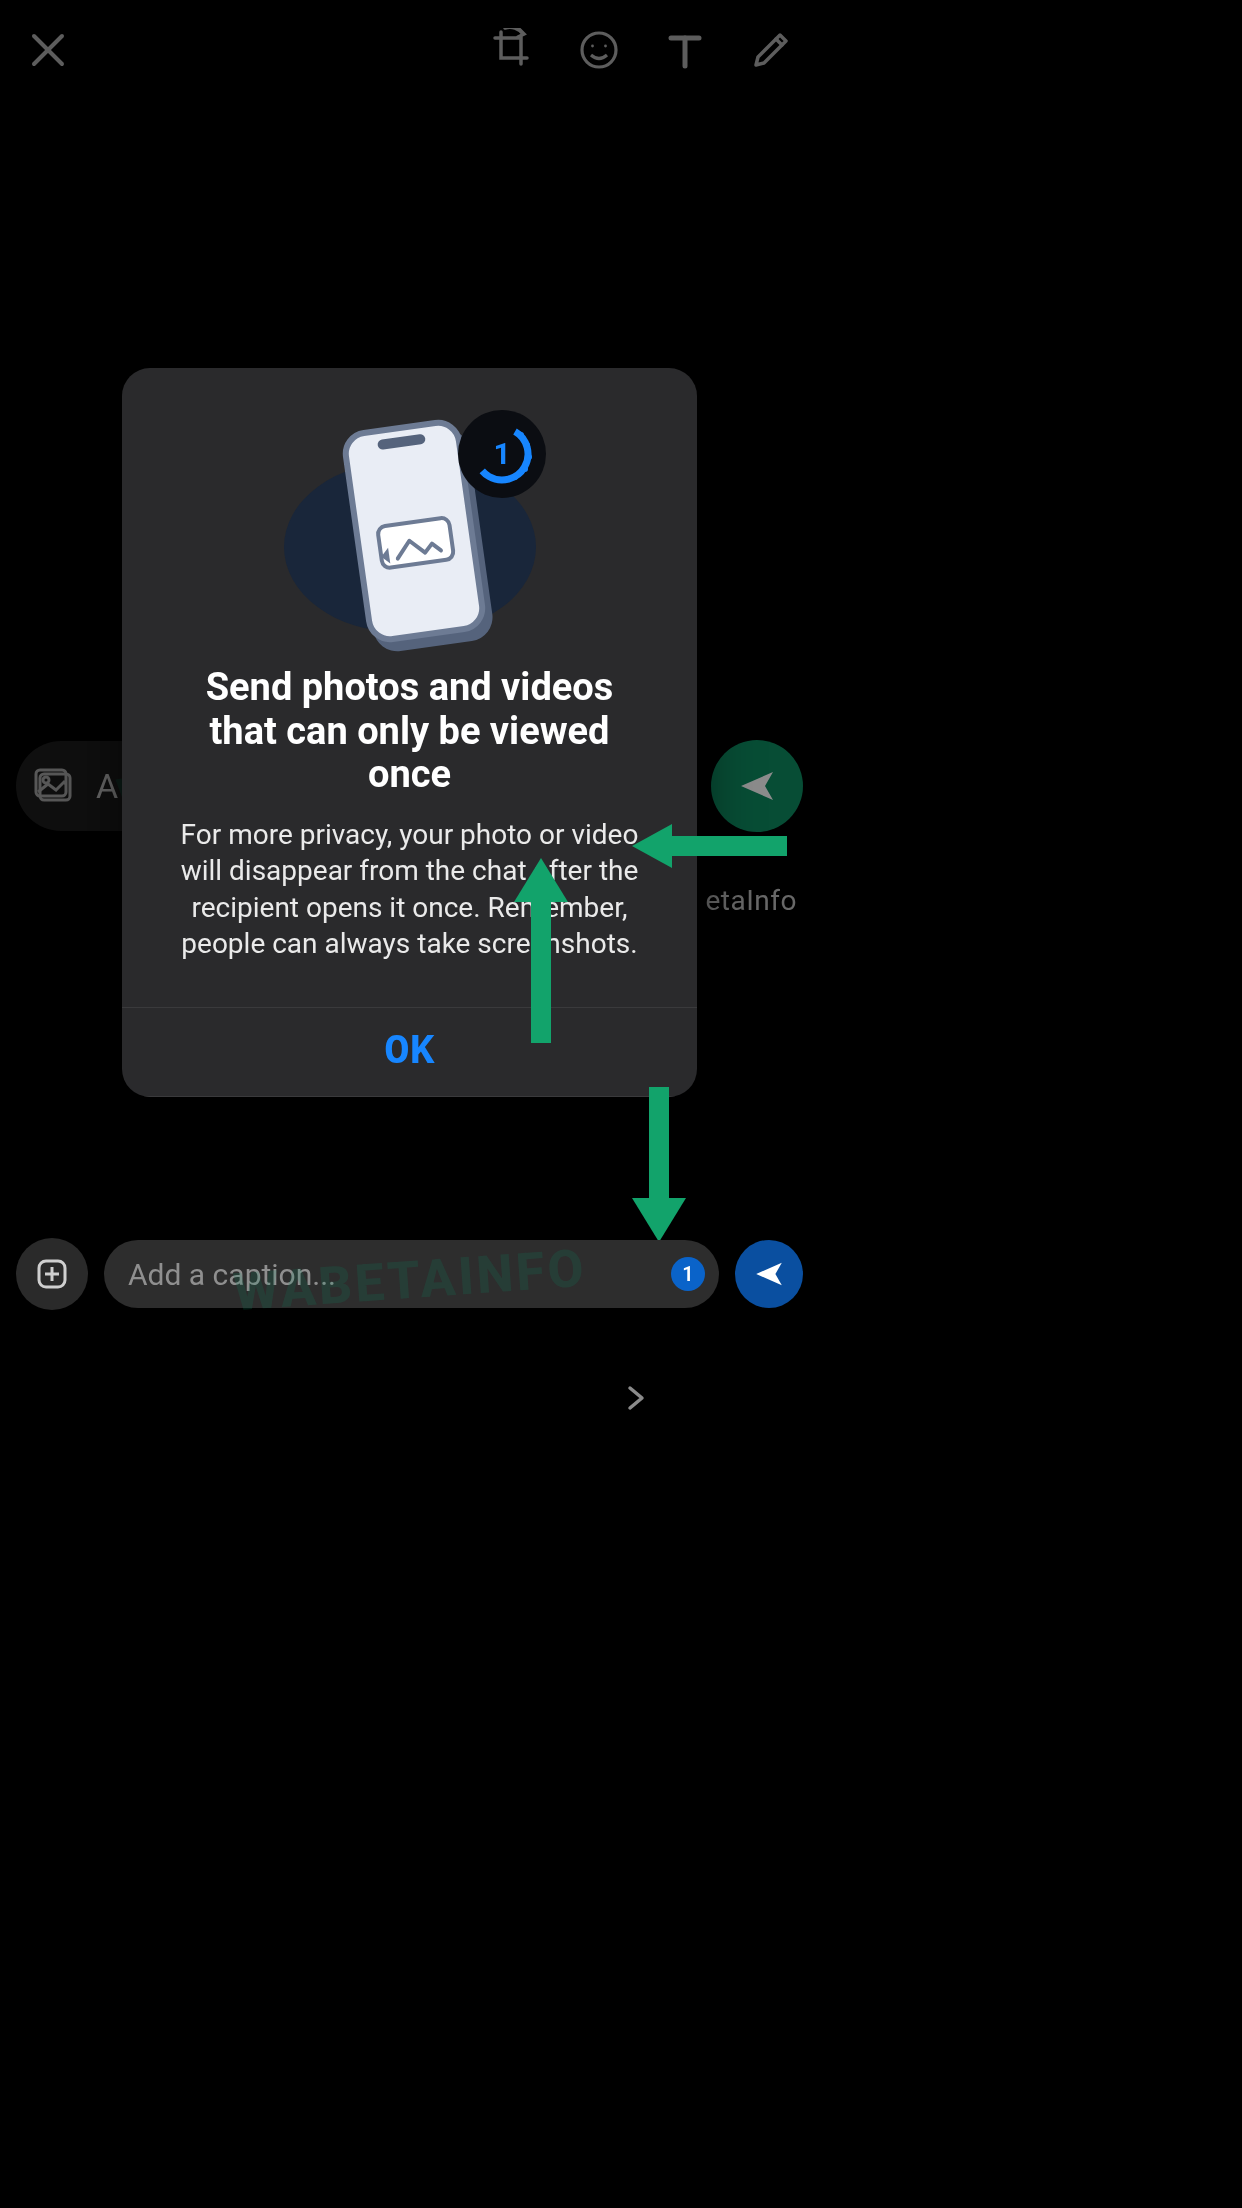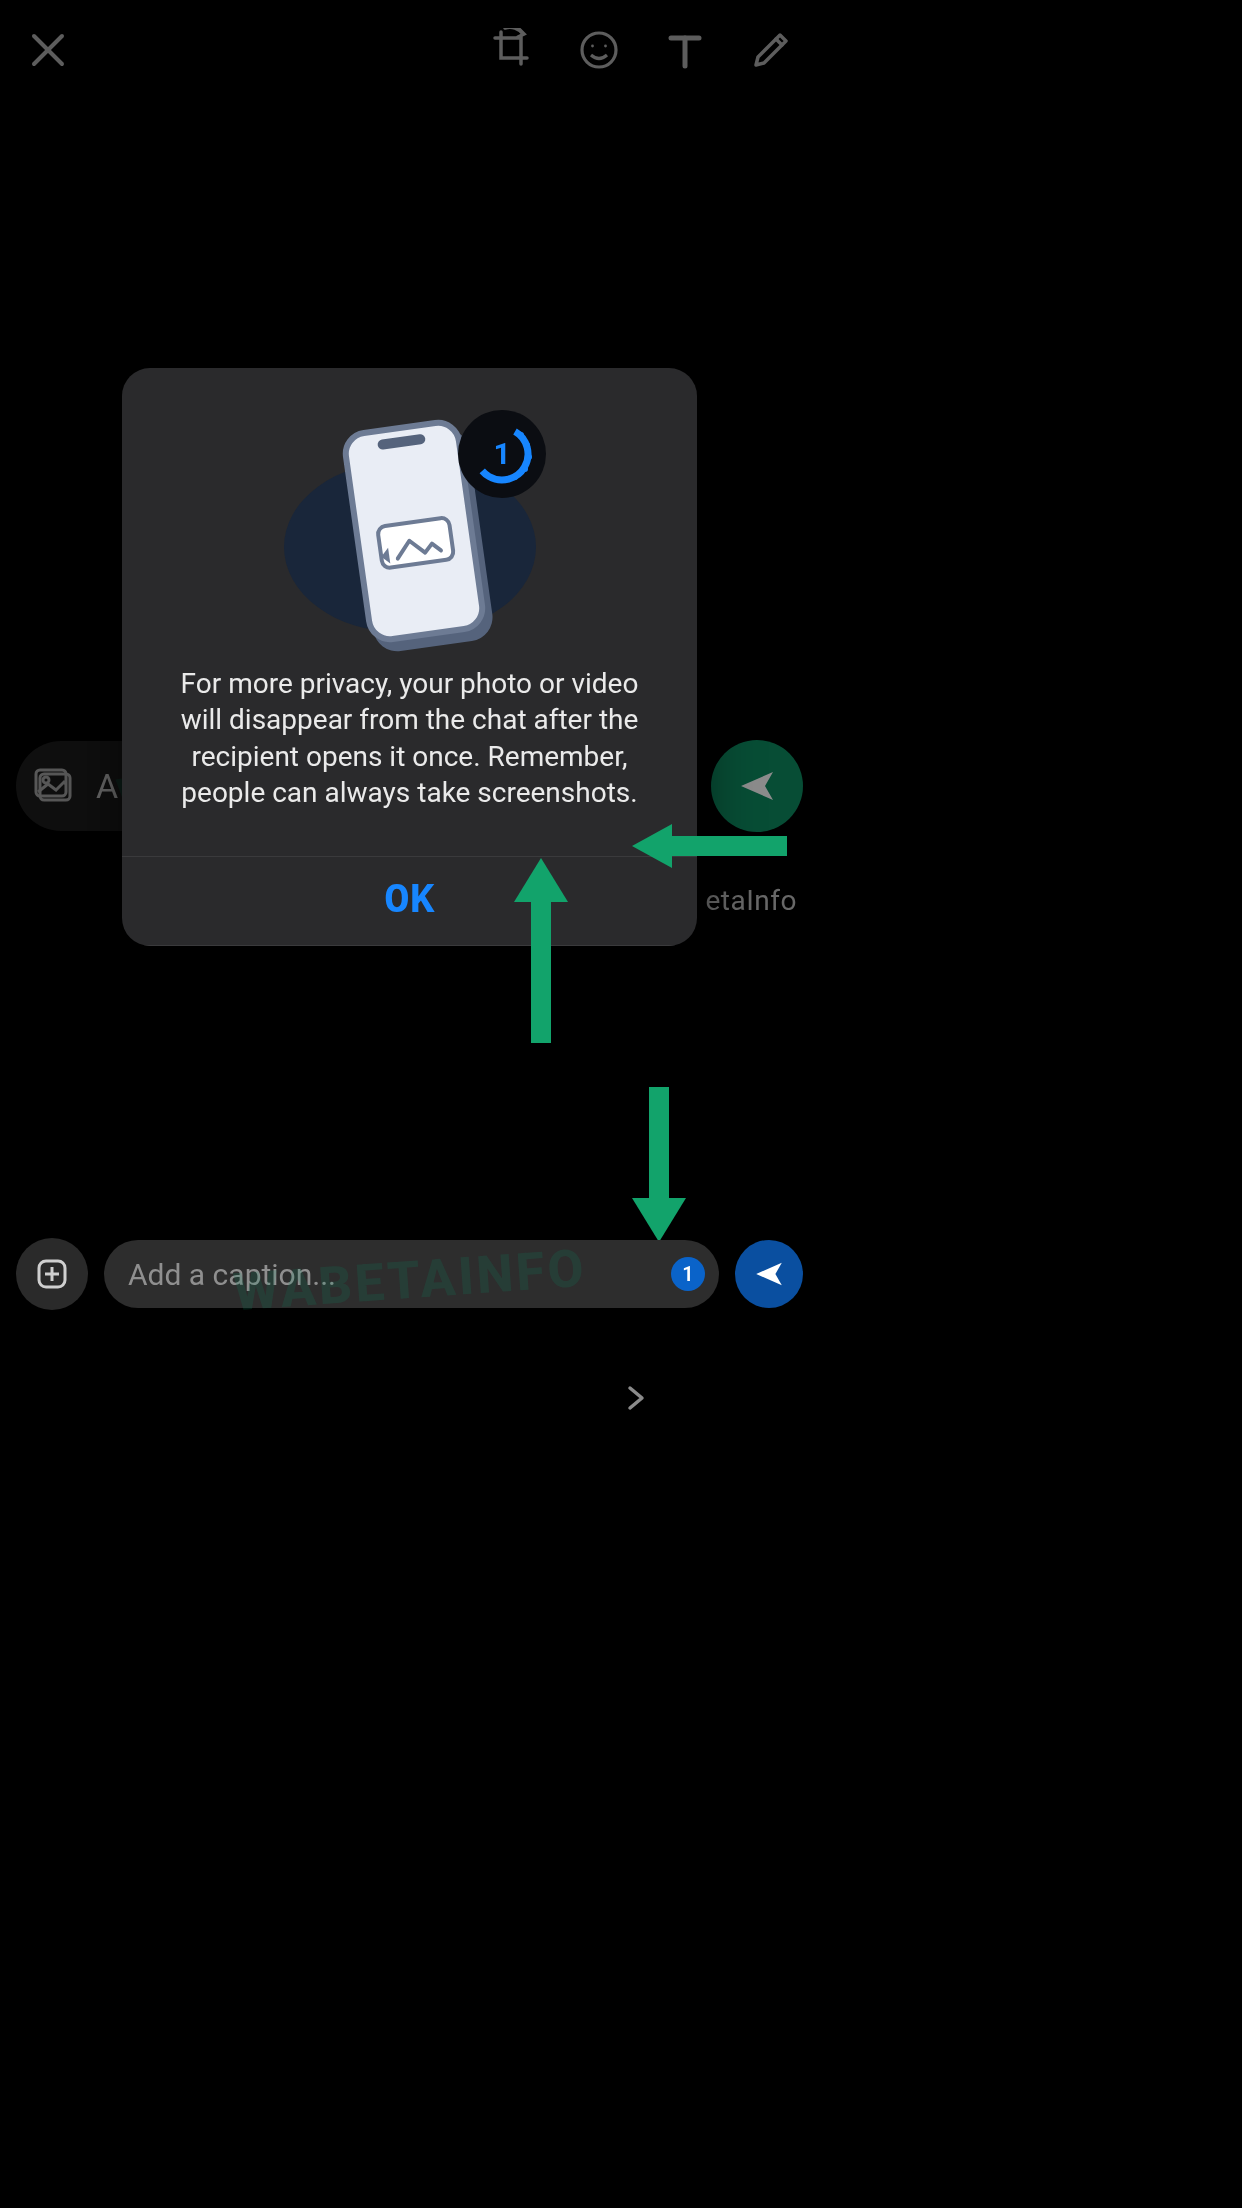--- a/index.html
+++ b/index.html
@@ -236,20 +236,21 @@
               <circle cx="54" cy="16" r="3"></circle>
               <circle cx="60" cy="26" r="3"></circle>
               <circle cx="62" cy="38" r="3"></circle>
               <circle cx="58" cy="50" r="3"></circle>
               <circle cx="48" cy="58" r="3"></circle>
             </g>
           <text x="35" y="45" text-anchor="middle" font-size="30" font-weight="700" fill="#1786ff">1</text>
         </svg>
       </div>
     </div>
+    <div class="dialog-title">Send photos and videos that can only be viewed once</div>
     <div class="dialog-desc">For more privacy, your photo or video will disappear from the chat after the recipient opens it once. Remember, people can always take screenshots.</div>
   </div>
   <div class="dialog-sep"></div>
   <div class="dialog-btn primary">OK</div>
   <div class="dialog-sep"></div>
 </div>
 
 <div class="arrow" style="left:632px; top:816px;">
   <svg width="160" height="60" viewBox="0 0 160 60">
     <line x1="155" y1="30" x2="30" y2="30" stroke="#12a36b" stroke-width="20"></line>

